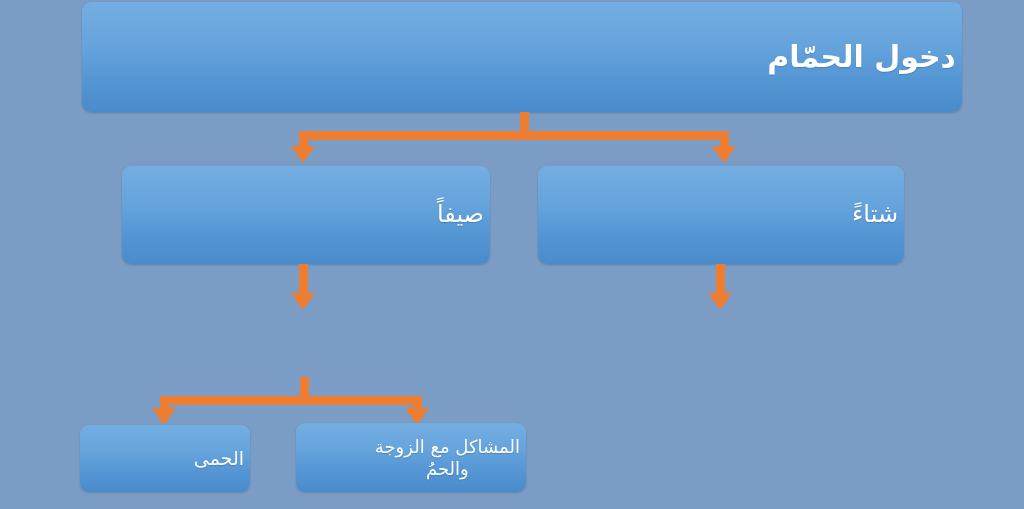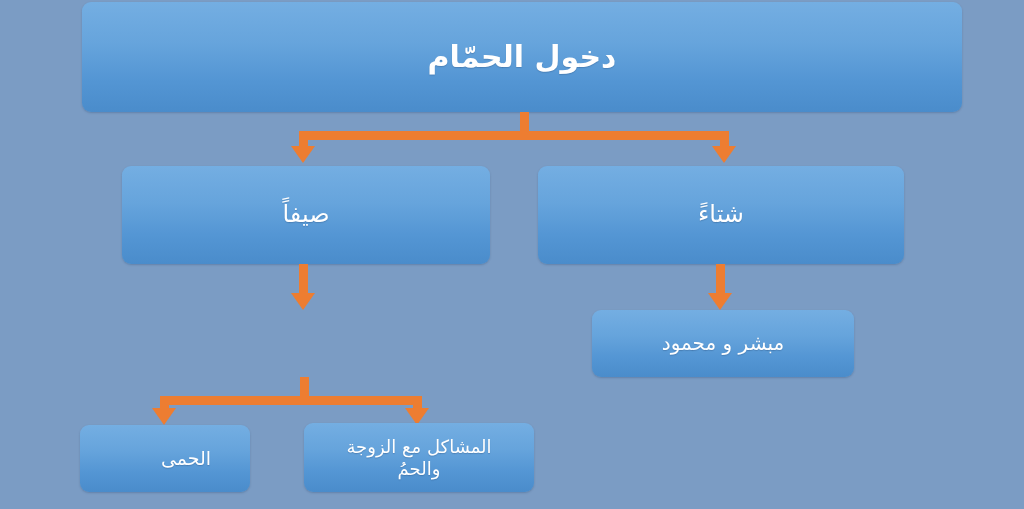--- a/index.html
+++ b/index.html
@@ -23,21 +23,21 @@
 
   
   .node {
     position: absolute;
     box-sizing: border-box;
     border-radius: 9px;
     background: linear-gradient(to bottom, #74aee2 0%, #66a4dc 38%, #5496d4 70%, #4a8ccb 100%);
     box-shadow: 0 1px 2px rgba(40, 70, 110, 0.30);
     display: flex;
     align-items: center;
-    justify-content: center;
+    justify-content: flex-start;
     text-align: center;
     color: #ffffff;
     direction: rtl;
     line-height: 1.22;
     padding: 2px 6px;
     text-shadow: 0 1px 1px rgba(30, 60, 100, 0.25);
   }
 
   .node-title {
     font-size: 30px;
@@ -106,33 +106,30 @@
     <span class="node-label">شتاءً</span>
   </div>
 
   <div class="conn conn-v" style="left:299px; top:264px; height:31px;"></div>
   <div class="arrow-down" style="left:291px; top:293px;"></div>
 
   <div class="conn conn-v" style="left:716px; top:264px; height:31px;"></div>
   <div class="arrow-down" style="left:708px; top:293px;"></div>
 
 
-  <div class="node node-l3" style="left:592px; top:310px; width:262px; height:67px;">
-    <span class="node-label">مبشر و محمود</span>
-  </div>
 
   <div class="conn conn-v" style="left:300px; top:377px; height:21px;"></div>
   <div class="conn conn-h" style="left:160px; top:396px; width:262px;"></div>
   <div class="conn conn-v" style="left:160px; top:396px; height:14px;"></div>
   <div class="arrow-down" style="left:152px; top:408px;"></div>
   <div class="conn conn-v" style="left:413px; top:396px; height:14px;"></div>
   <div class="arrow-down" style="left:405px; top:408px;"></div>
 
   <div class="node node-l4" style="left:80px; top:425px; width:170px; height:67px;">
     <span class="node-label">الحمى</span>
   </div>
 
-  <div class="node node-l4-multiline" style="left:304px; top:423px; width:230px; height:69px;">
+  <div class="node node-l4-multiline" style="left:296px; top:423px; width:230px; height:69px;">
     <span class="node-label">المشاكل مع الزوجة
 والحمُ</span>
   </div>
 
 </div>
 
 </body></html>

